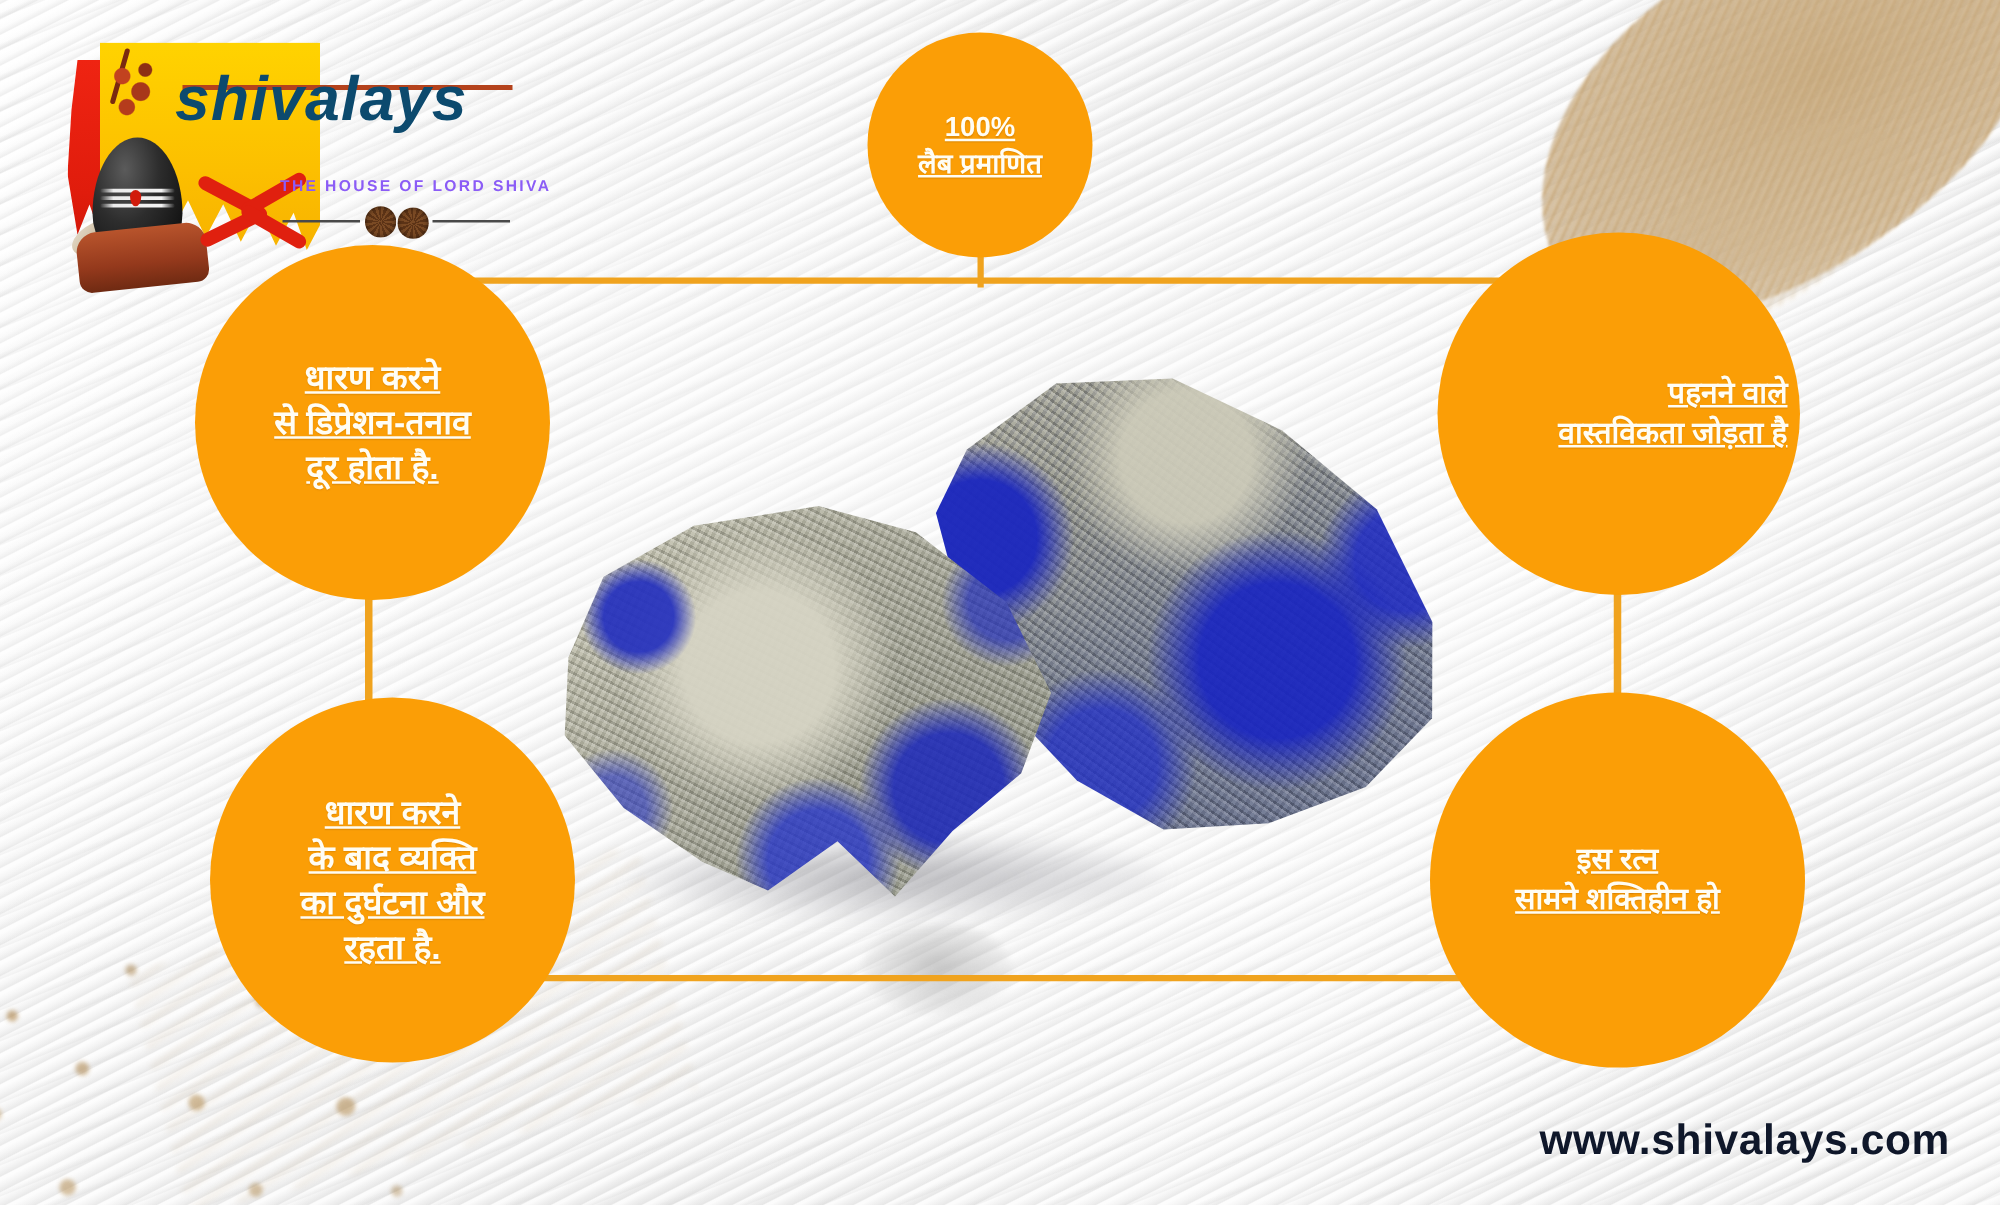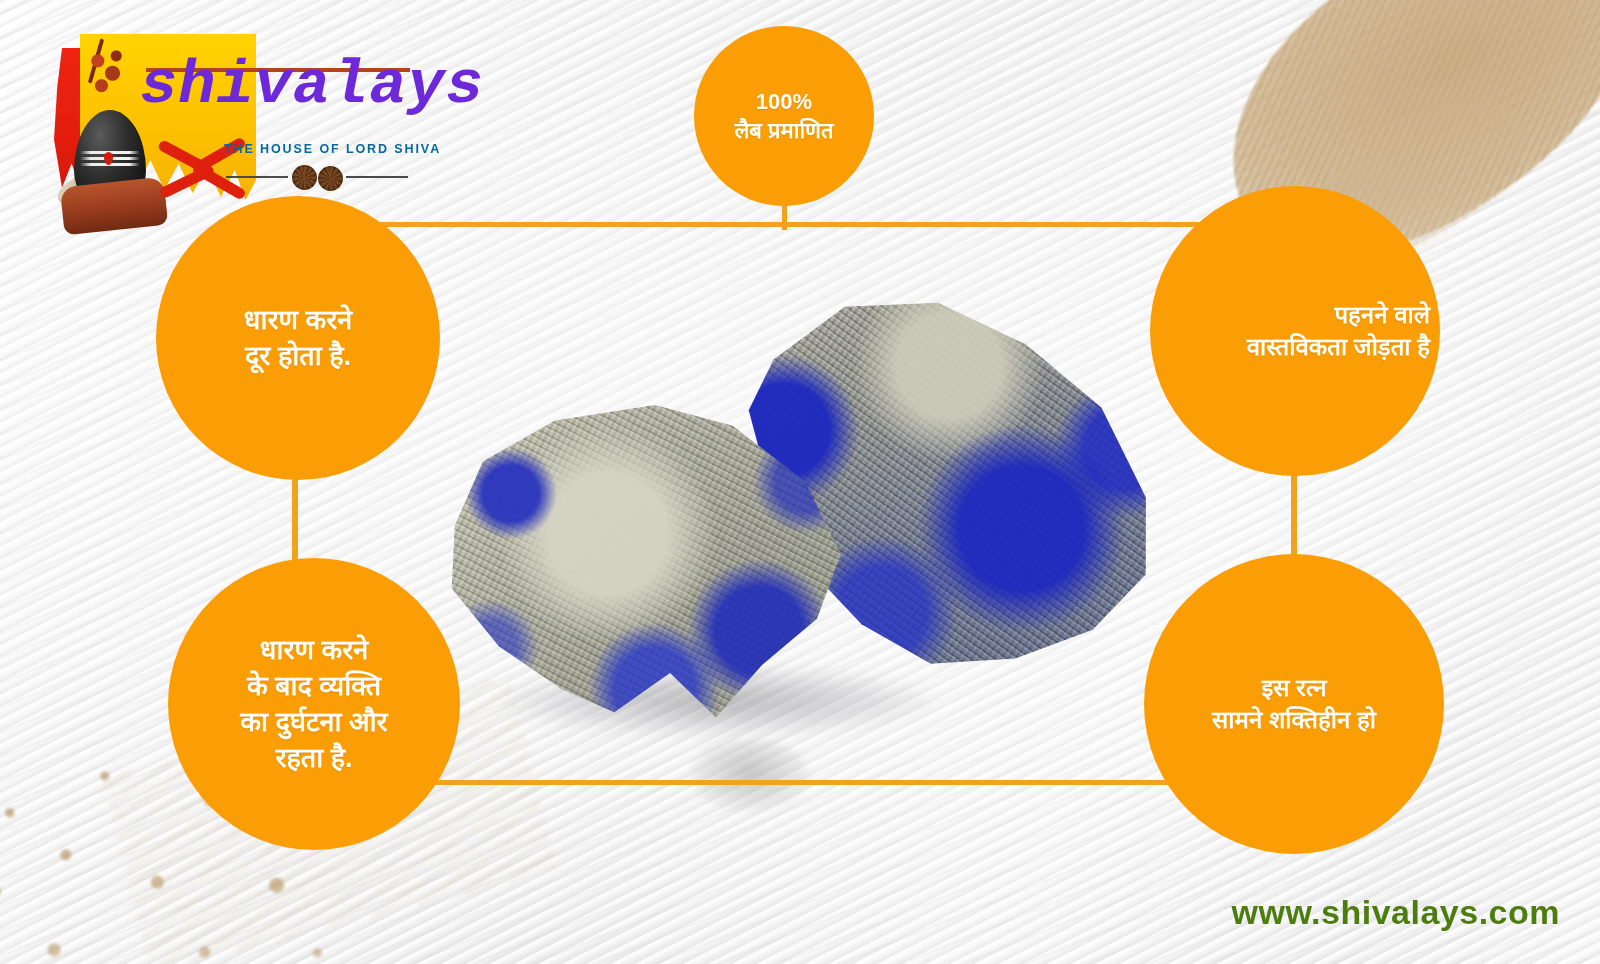--- a/index.html
+++ b/index.html
@@ -159,21 +159,21 @@
     padding:10px;
     text-shadow:0 1px 1px rgba(160,95,0,.28);
   }
 
   .bubble-top   { left:694px;  top:26px;  width:180px; height:180px; font-size:22px; }
   .bubble-tl    { left:156px;  top:196px; width:284px; height:284px; font-size:27px; }
   .bubble-bl    { left:168px;  top:558px; width:292px; height:292px; font-size:27px; }
   .bubble-tr    { left:1150px; top:186px; width:290px; height:290px; font-size:24px;text-align:right; }
   .bubble-br    { left:1144px; top:554px; width:300px; height:300px; font-size:24px;align-items:center; }
 
-  .bubble .txt { display:block; width:100%; }
+  .bubble .txt { display:block; width:100%;text-decoration:underline; }
   .bubble .lines { display:block; }
   .bubble .lines span { display:block; white-space:nowrap; }
 
   
   .stones {
     position:absolute;
     left:432px; top:296px;
     width:740px; height:460px;
     z-index:3;
   }
@@ -308,38 +308,38 @@
   }
   .logo-sprig-stem {
     position:absolute; left:66px; top:14px;
     width:4px; height:46px;
     background:#7a2a10;
     transform:rotate(16deg);
     border-radius:2px;
   }
   .logo-word {
     position:absolute; left:112px; top:26px;
-    font-family:Liberation Mono, monospace;
-    font-size:62px;
+    font-family:Liberation Sans, sans-serif;
+    font-size:50px;
     font-weight:700;
     font-style:italic;
     letter-spacing:1px;
-    color:#6d28d9;
+    color:#0c4a6e;
   }
   .logo-bar {
     position:absolute; left:118px; top:44px;
     width:264px; height:4px;
     background:#b4421c;
   }
   .logo-tag {
     position:absolute; left:196px; top:118px;
     font-size:12.5px;
     font-weight:700;
     letter-spacing:1.9px;
-    color:#0369a1;
+    color:#8b5cf6;
     white-space:nowrap;
   }
   .logo-rule {
     position:absolute; top:152px;
     height:2px;
     background:#4a4a4a;
   }
   .logo-rule.l { left:198px; width:62px; }
   .logo-rule.r { left:318px; width:62px; }
   .logo-rudraksha {
@@ -357,21 +357,21 @@
   }
   .logo-rudraksha i:nth-child(1){ left:0;  top:3px; }
   .logo-rudraksha i:nth-child(2){ left:26px; top:4px; }
 
   
   .website {
     position:absolute;
     right:40px; bottom:32px;
     font-size:34px;
     font-weight:700;
-    color:#4d7c0f;
+    color:#0f172a;
     letter-spacing:.5px;
     z-index:6;
     text-shadow:0 1px 0 rgba(255,255,255,.6);
     margin-left:48px;
   }
 </style>
 </head>
 <body>
 
 <div id="stage">
@@ -402,20 +402,21 @@
   <div class="bubble bubble-top">
     <span class="txt lines">
       <span>100%</span>
       <span>लैब प्रमाणित</span>
     </span>
   </div>
 
   <div class="bubble bubble-tl">
     <span class="txt lines">
       <span>धारण करने</span>
+      <span>से डिप्रेशन-तनाव</span>
       <span>दूर होता है.</span>
     </span>
   </div>
 
   <div class="bubble bubble-bl">
     <span class="txt lines">
       <span>धारण करने</span>
       <span>के बाद व्यक्ति</span>
       <span>का दुर्घटना और</span>
       <span>रहता है.</span>

